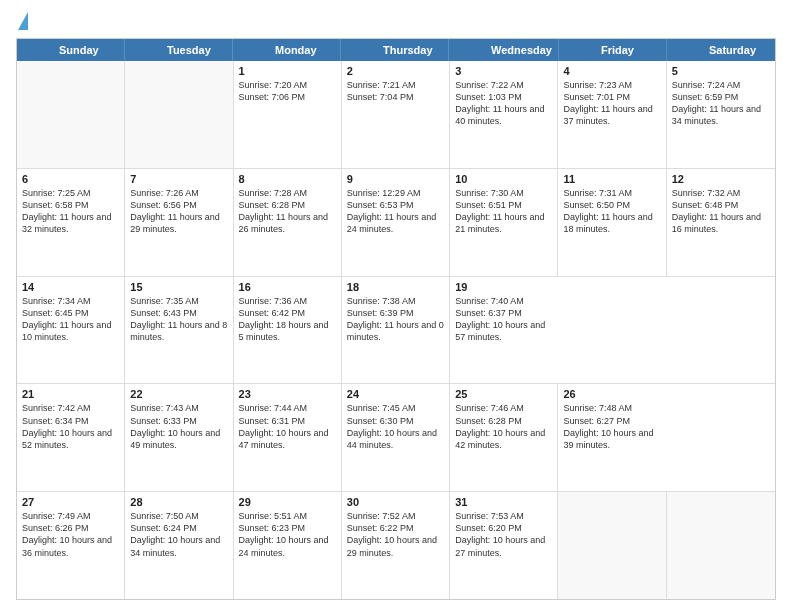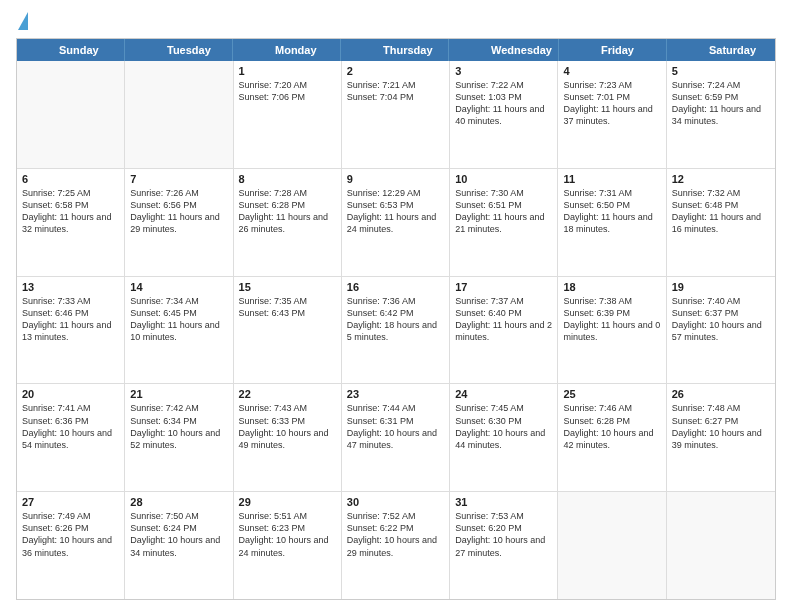--- a/index.html
+++ b/index.html
@@ -221,68 +221,51 @@
           </div>
           <div class="cal-cell">
             <span class="day-num">12</span>
             <span class="cell-line">Sunrise: 7:32 AM</span>
             <span class="cell-line">Sunset: 6:48 PM</span>
             <span class="cell-line">Daylight: 11 hours and 16 minutes.</span>
           </div>
         </div>
         <div class="cal-row">
           <div class="cal-cell">
-            <span class="day-num">13</span>
-            <span class="cell-line">Sunrise: 7:33 AM</span>
-            <span class="cell-line">Sunset: 6:46 PM</span>
-            <span class="cell-line">Daylight: 11 hours and 13 minutes.</span>
-          </div>
-          <div class="cal-cell">
             <span class="day-num">14</span>
             <span class="cell-line">Sunrise: 7:34 AM</span>
             <span class="cell-line">Sunset: 6:45 PM</span>
             <span class="cell-line">Daylight: 11 hours and 10 minutes.</span>
           </div>
           <div class="cal-cell">
             <span class="day-num">15</span>
             <span class="cell-line">Sunrise: 7:35 AM</span>
             <span class="cell-line">Sunset: 6:43 PM</span>
+            <span class="cell-line">Daylight: 11 hours and 8 minutes.</span>
           </div>
           <div class="cal-cell">
             <span class="day-num">16</span>
             <span class="cell-line">Sunrise: 7:36 AM</span>
             <span class="cell-line">Sunset: 6:42 PM</span>
             <span class="cell-line">Daylight: 18 hours and 5 minutes.</span>
           </div>
           <div class="cal-cell">
-            <span class="day-num">17</span>
-            <span class="cell-line">Sunrise: 7:37 AM</span>
-            <span class="cell-line">Sunset: 6:40 PM</span>
-            <span class="cell-line">Daylight: 11 hours and 2 minutes.</span>
-          </div>
-          <div class="cal-cell">
             <span class="day-num">18</span>
             <span class="cell-line">Sunrise: 7:38 AM</span>
             <span class="cell-line">Sunset: 6:39 PM</span>
             <span class="cell-line">Daylight: 11 hours and 0 minutes.</span>
           </div>
           <div class="cal-cell">
             <span class="day-num">19</span>
             <span class="cell-line">Sunrise: 7:40 AM</span>
             <span class="cell-line">Sunset: 6:37 PM</span>
             <span class="cell-line">Daylight: 10 hours and 57 minutes.</span>
           </div>
         </div>
         <div class="cal-row">
-          <div class="cal-cell">
-            <span class="day-num">20</span>
-            <span class="cell-line">Sunrise: 7:41 AM</span>
-            <span class="cell-line">Sunset: 6:36 PM</span>
-            <span class="cell-line">Daylight: 10 hours and 54 minutes.</span>
-          </div>
           <div class="cal-cell">
             <span class="day-num">21</span>
             <span class="cell-line">Sunrise: 7:42 AM</span>
             <span class="cell-line">Sunset: 6:34 PM</span>
             <span class="cell-line">Daylight: 10 hours and 52 minutes.</span>
           </div>
           <div class="cal-cell">
             <span class="day-num">22</span>
             <span class="cell-line">Sunrise: 7:43 AM</span>
             <span class="cell-line">Sunset: 6:33 PM</span>

